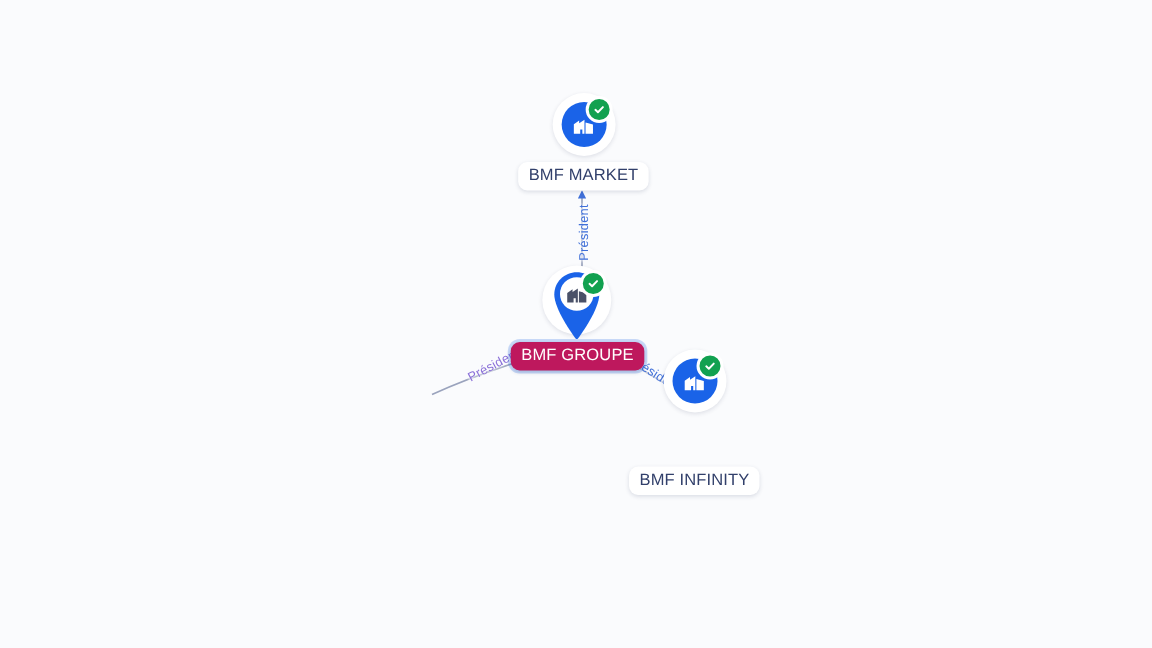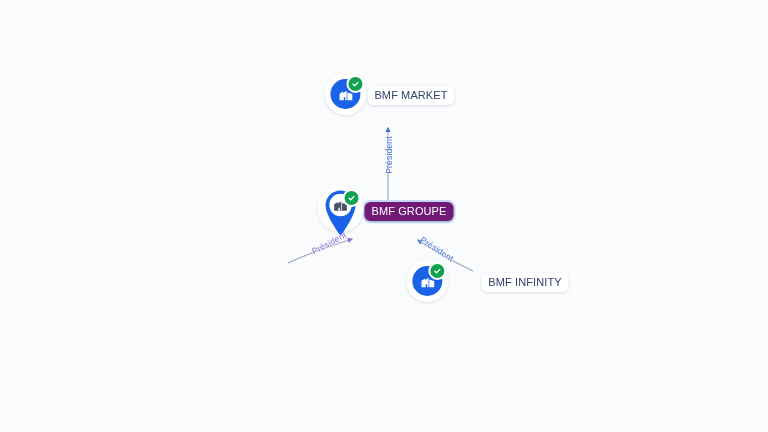--- a/index.html
+++ b/index.html
@@ -9,21 +9,21 @@
     background:#fafbfd;
     font-family:"Liberation Sans","DejaVu Sans",sans-serif;
     overflow:hidden;
     position:relative;
   }
   #canvas{position:absolute;inset:0;width:768px;height:432px;}
   .edge-svg{position:absolute;left:0;top:0;width:768px;height:432px;pointer-events:none;}
 
   
   .node{position:absolute;transform:translate(-50%,-50%);display:flex;
-        flex-direction:row;align-items:center;}
+        flex-direction:column;align-items:center;}
   .glyph-wrap{position:relative;width:44px;height:44px;display:flex;
         align-items:center;justify-content:center;}
 
   
   .halo{position:absolute;left:50%;top:50%;width:42px;height:42px;
         transform:translate(-50%,-50%);border-radius:50%;
         background:#ffffff;box-shadow:0 1px 3px rgba(30,40,80,.13);}
 
   .circle-ico{position:relative;width:30px;height:30px;border-radius:50%;
         background:#1a63e8;display:flex;align-items:center;justify-content:center;}
@@ -51,21 +51,21 @@
   
   .badge{position:absolute;width:14px;height:14px;border-radius:50%;
         background:#12a150;border:2px solid #ffffff;
         display:flex;align-items:center;justify-content:center;z-index:4;}
   .badge svg{width:8px;height:8px;display:block;}
 
   
   .nlabel{margin-top:3px;white-space:nowrap;font-size:11px;line-height:15px;
         color:#32406b;background:#ffffff;border-radius:6px;padding:2px 7px;
         box-shadow:0 1px 3px rgba(30,40,80,.15);letter-spacing:.1px;}
-  .nlabel.selected{background:#701a75;color:#ffffff;
+  .nlabel.selected{background:#be185d;color:#ffffff;
         box-shadow:0 0 0 2px rgba(26,99,232,.22),0 1px 3px rgba(30,40,80,.25);
         font-weight:400;}
 
   
   .elabel{position:absolute;font-size:8.5px;letter-spacing:.2px;
         white-space:nowrap;transform-origin:50% 50%;
         text-shadow:0 0 2px #fafbfd,0 0 2px #fafbfd,0 0 3px #fafbfd;}
   .elabel.blue{color:#3f6fd8;}
   .elabel.purple{color:#8a6fd8;}
 </style>
@@ -131,21 +131,21 @@
       <span class="badge" style="right:4px;top:3px;">
         <svg viewBox="0 0 16 16" xmlns="http://www.w3.org/2000/svg">
           <path fill="none" stroke="#ffffff" stroke-width="2.6" stroke-linecap="round" stroke-linejoin="round" d="M3 8.4 L6.4 11.6 L13 4.8"></path>
         </svg>
       </span>
     </div>
     <div class="nlabel selected" style="margin-top:-1px;">BMF GROUPE</div>
   </div>
 
 
-  <div class="node" style="left:487px;top:281px;gap:32px;">
+  <div class="node" style="left:463px;top:281px;gap:32px;">
     <div class="glyph-wrap">
       <span class="halo"></span>
       <span class="circle-ico">
         <svg viewBox="0 0 24 24" xmlns="http://www.w3.org/2000/svg">
           <path fill="#ffffff" d="M3 20V11l5-3.4V10l5-3.2V20h-2v-4H9v4H3zm11 0V9.3l7 2.1V20h-7z"></path>
         </svg>
       </span>
       <span class="badge" style="right:3px;top:3px;">
         <svg viewBox="0 0 16 16" xmlns="http://www.w3.org/2000/svg">
           <path fill="none" stroke="#ffffff" stroke-width="2.6" stroke-linecap="round" stroke-linejoin="round" d="M3 8.4 L6.4 11.6 L13 4.8"></path>

